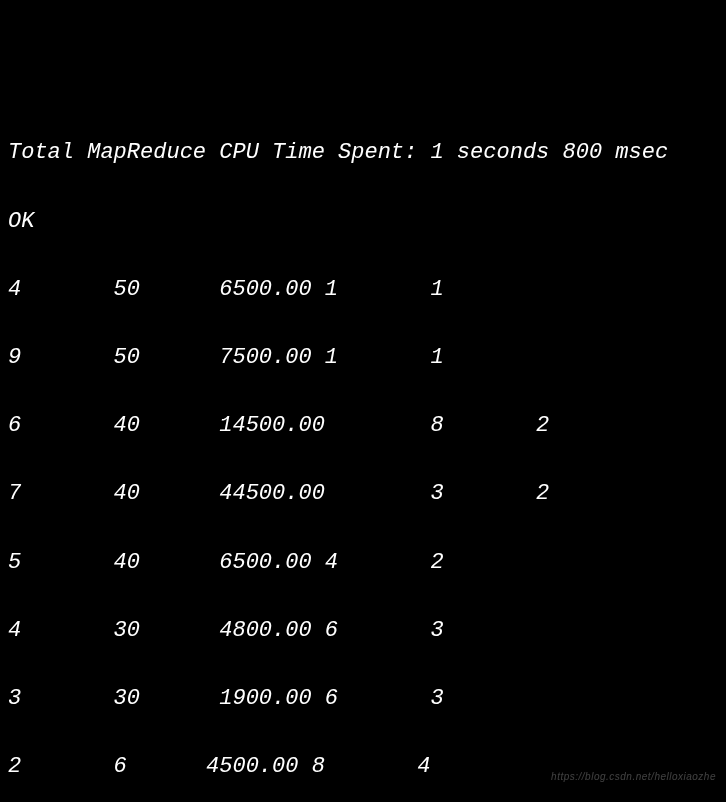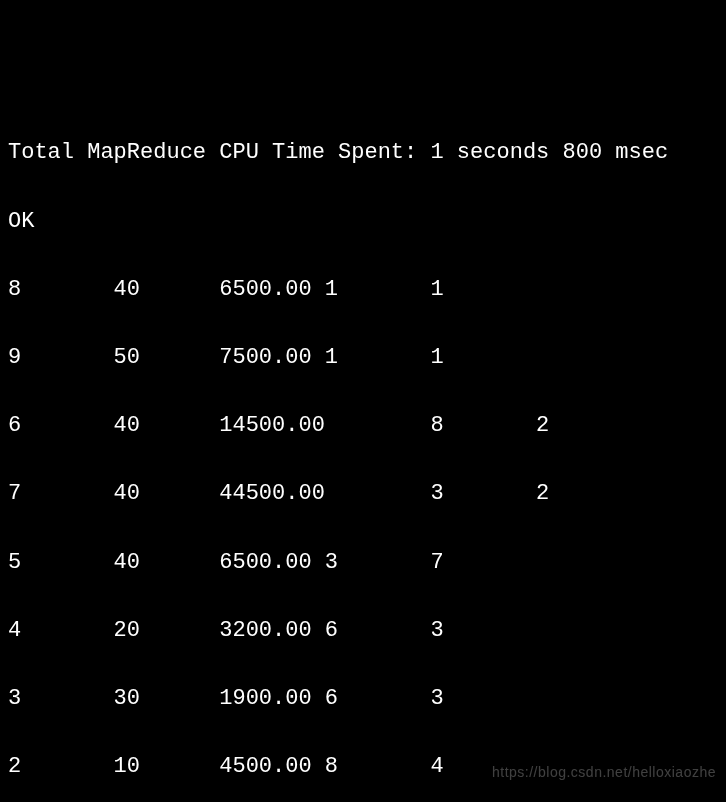--- a/index.html
+++ b/index.html
@@ -1,18 +1,19 @@
 <!DOCTYPE html>
 <html><head>
   <meta charset="utf-8">
   <style>
     * {
       margin: 0;
       padding: 0;
       box-sizing: border-box;
+      font-style: italic;
     }
     body {
       background: #000;
       color: #fff;
       font-family: "Consolas", "Courier New", monospace;
       font-size: 22px;
       line-height: 1.55;
       padding: 0 8px;
       width: 726px;
       height: 802px;
@@ -20,41 +21,41 @@
       white-space: pre;
       position: relative;
     }
     .line {
       display: block;
     }
     .watermark {
       position: absolute;
       right: 10px;
       bottom: 18px;
-      font-size: 14px;
+      font-size: 10px;
       color: rgba(255,255,255,0.25);
       font-family: sans-serif;
       letter-spacing: 0.5px;
     }
   </style>
 </head>
 <body>
 
 
 
 <span class="line">Total MapReduce CPU Time Spent: 1 seconds 800 msec</span>
 <span class="line">OK</span>
-<span class="line">8       40      6500.00 1       1</span>
+<span class="line">4       50      6500.00 1       1</span>
 <span class="line">9       50      7500.00 1       1</span>
 <span class="line">6       40      14500.00        8       2</span>
 <span class="line">7       40      44500.00        3       2</span>
-<span class="line">5       40      6500.00 3       7</span>
-<span class="line">4       20      3200.00 6       3</span>
+<span class="line">5       40      6500.00 4       2</span>
+<span class="line">4       30      4800.00 6       3</span>
 <span class="line">3       30      1900.00 6       3</span>
-<span class="line">2       10      4500.00 8       4</span>
+<span class="line">2       6      4500.00 8       4</span>
 
 
 
 
 
 
 
 
 
 

